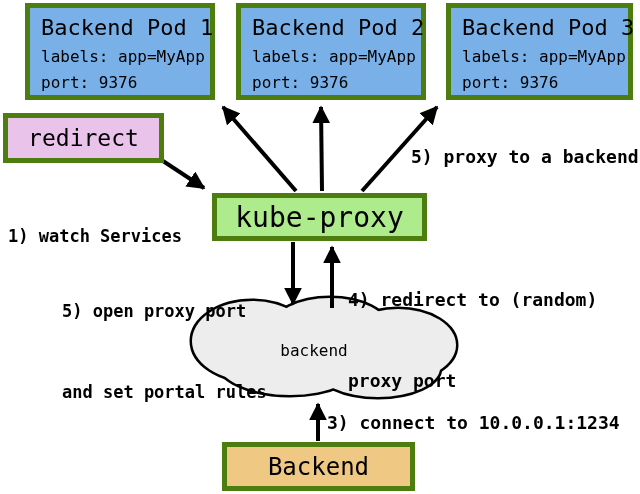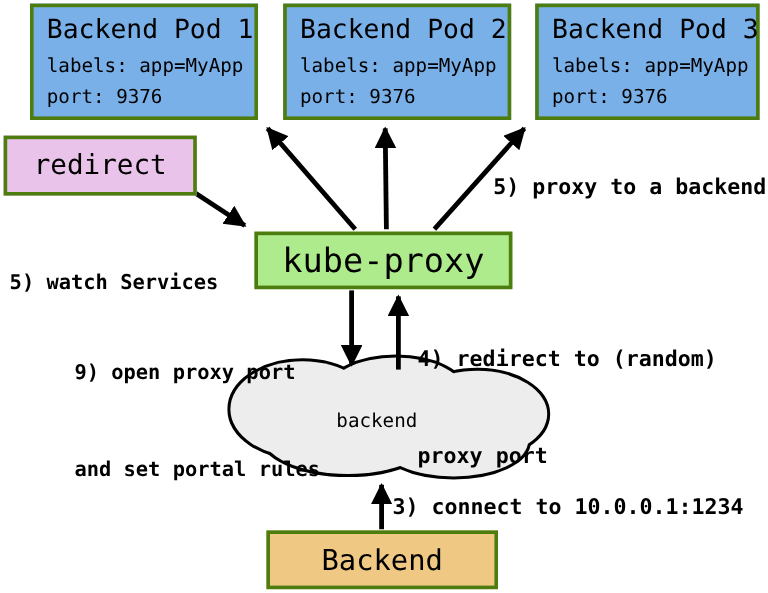--- a/index.html
+++ b/index.html
@@ -1,21 +1,21 @@
 <!DOCTYPE html>
 <html><head>
 <meta charset="utf-8">
 <style>
   html,body{margin:0;padding:0;background:#fff;}
   #canvas{
     position:relative;width:640px;height:494px;background:#fff;
     font-family:"DejaVu Sans Mono","Liberation Mono",monospace;
     color:#000;overflow:hidden;
   }
-  .box{position:absolute;border:3px solid #4d7c0f;box-sizing:border-box;}
+  .box{position:absolute;border:5px solid #4d7c0f;box-sizing:border-box;}
   .pod{background:#7AB0E8;width:190px;height:97px;top:3px;padding:4px 11px;}
   .pod-title{font-size:22px;line-height:32px;white-space:pre;}
   .pod-line{font-size:16px;line-height:26px;white-space:pre;}
   .titlebox{display:flex;align-items:center;justify-content:center;white-space:pre;}
   #apiserver{left:3px;top:113px;width:161px;height:50px;background:#EAC3EB;font-size:23px;}
   #kubeproxy{left:212px;top:193px;width:215px;height:48px;background:#AEEB8C;font-size:28px;}
   #client{left:222px;top:442px;width:193px;height:49px;background:#EFC883;font-size:24px;}
   .step{position:absolute;font-weight:bold;white-space:pre;}
   .fs17{font-size:17px;line-height:27px;}
   .fs18{font-size:18px;line-height:27px;}
@@ -85,24 +85,24 @@
     <div class="pod-line">labels: app=MyApp</div>
     <div class="pod-line">port: 9376</div>
   </div>
 
   <div class="box titlebox" id="apiserver">redirect</div>
   <div class="box titlebox" id="kubeproxy">kube-proxy</div>
   <div class="box titlebox" id="client">Backend</div>
   <div id="iptables-label">backend</div>
 
   <div class="step fs17" id="step1">
-    <div>5) watch Services</div>
+    <div>1) watch Services</div>
   </div>
   <div class="step fs17" id="step2">
-    <div>9) open proxy port</div>
+    <div>5) open proxy port</div>
     <div>and set portal rules</div>
   </div>
   <div class="step fs18" id="step3">3) connect to 10.0.0.1:1234</div>
   <div class="step fs18" id="step4">
     <div>4) redirect to (random)</div>
     <div>proxy port</div>
   </div>
   <div class="step fs18" id="step5">5) proxy to a backend</div>
 
 </div>

